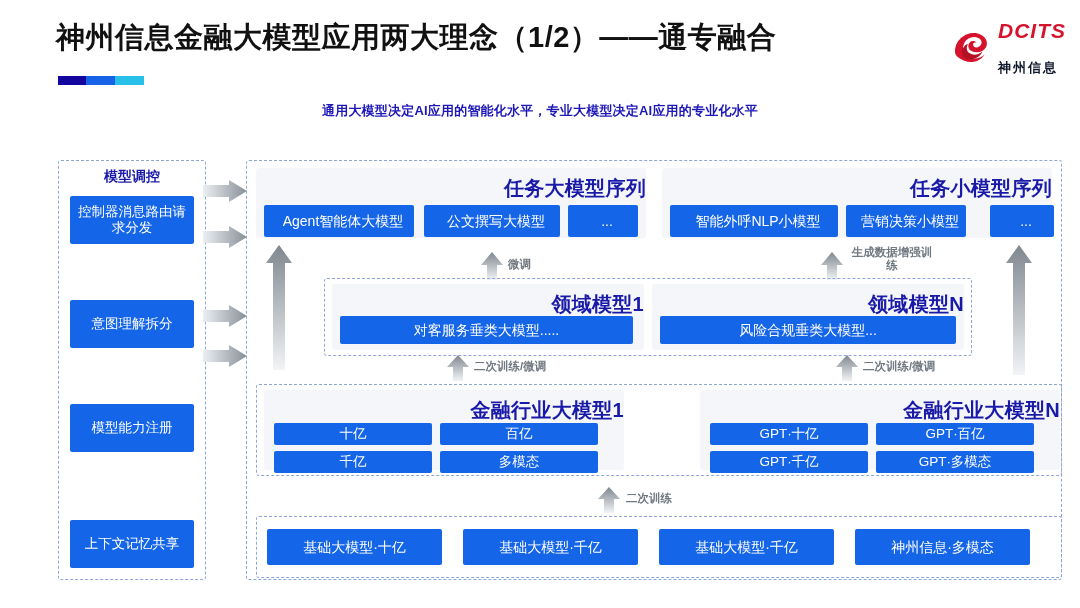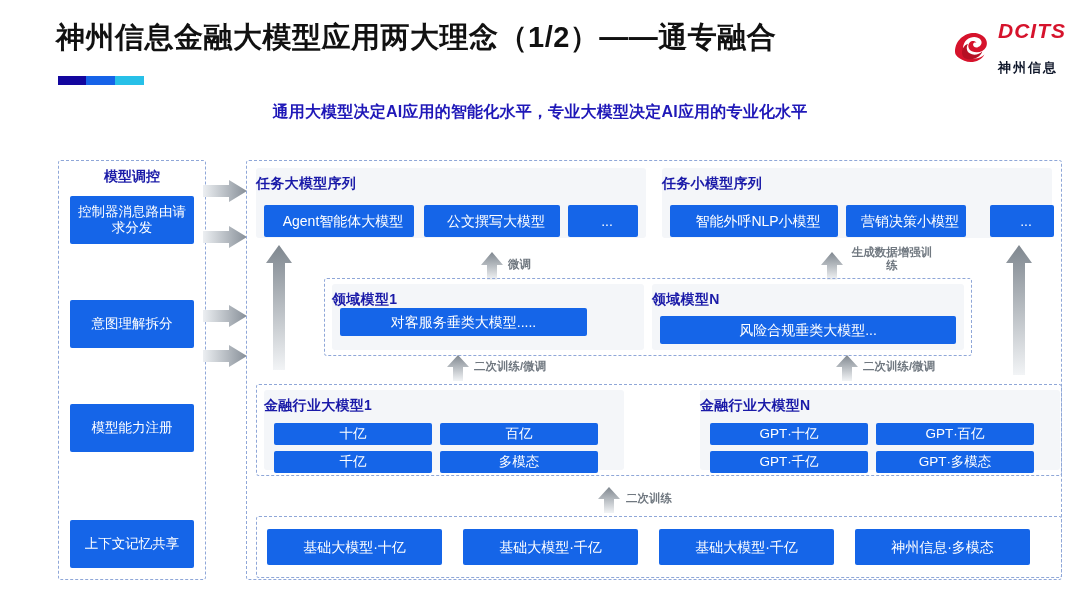--- a/index.html
+++ b/index.html
@@ -20,21 +20,21 @@
     width:86px;height:9px;display:flex;
   }
   .accent-bar i{display:block;height:100%;}
   .accent-bar .s1{width:33%;background:#13069e;}
   .accent-bar .s2{width:33%;background:#1663e8;}
   .accent-bar .s3{width:34%;background:#27c0e8;}
 
   .subtitle{
     position:absolute;left:0;right:0;top:102px;
     text-align:center;
-    font-size:16px;font-weight:bold;color:#1f18b8;
+    font-size:13px;font-weight:bold;color:#1f18b8;
     letter-spacing:0.2px;
   }
 
   
   .logo{
     position:absolute;right:14px;top:20px;
     display:flex;align-items:center;gap:6px;
   }
   .logo-mark{width:42px;height:42px;flex:none;}
   .logo-text{display:flex;flex-direction:column;line-height:1;}
@@ -49,22 +49,22 @@
     box-sizing:border-box;
     background:transparent;
   }
   .panel{
     position:absolute;
     background:#f4f6f9;
     border-radius:3px;
     box-sizing:border-box;
   }
   .panel-title{
-    text-align:left;
-    font-size:14px;font-weight:bold;color:#1a1aa8;
+    text-align:right;
+    font-size:20px;font-weight:bold;color:#1a1aa8;
     padding-top:7px;letter-spacing:0.3px;
   }
   .blue-box{
     background:#1565e8;
     color:#ffffff;
     display:flex;align-items:center;justify-content:center;
     border-radius:2px;
     font-size:14px;
     box-sizing:border-box;
     text-align:center;
@@ -210,21 +210,21 @@
 <svg class="arrow-up" style="left:821px;top:252px;width:22px;height:28px" viewBox="0 0 22 28" preserveAspectRatio="none">
   <path d="M11 0 L22 13 H16 V28 H6 V13 H0 Z" fill="url(#gv)"></path>
 </svg>
 <div class="arrow-label two-line" style="left:849px;top:246px">生成数据增强训练</div>
 
 <div class="dashed" id="domain-frame"></div>
 
 <div class="panel" id="domain-panel-1">
   <div class="panel-title">领域模型1</div>
 </div>
-<div class="blue-box domain-box" style="left:340px;top:308px;width:247px">对客服务垂类大模型.....</div>
+<div class="blue-box domain-box" style="left:340px;top:316px;width:293px">对客服务垂类大模型.....</div>
 
 <div class="panel" id="domain-panel-2">
   <div class="panel-title">领域模型N</div>
 </div>
 <div class="blue-box domain-box" style="left:660px;top:316px;width:296px">风险合规垂类大模型...</div>
 
 <svg class="arrow-up" style="left:447px;top:355px;width:22px;height:26px" viewBox="0 0 22 26" preserveAspectRatio="none">
   <path d="M11 0 L22 12 H16 V26 H6 V12 H0 Z" fill="url(#gv)"></path>
 </svg>
 <div class="arrow-label" style="left:474px;top:360px">二次训练/微调</div>

